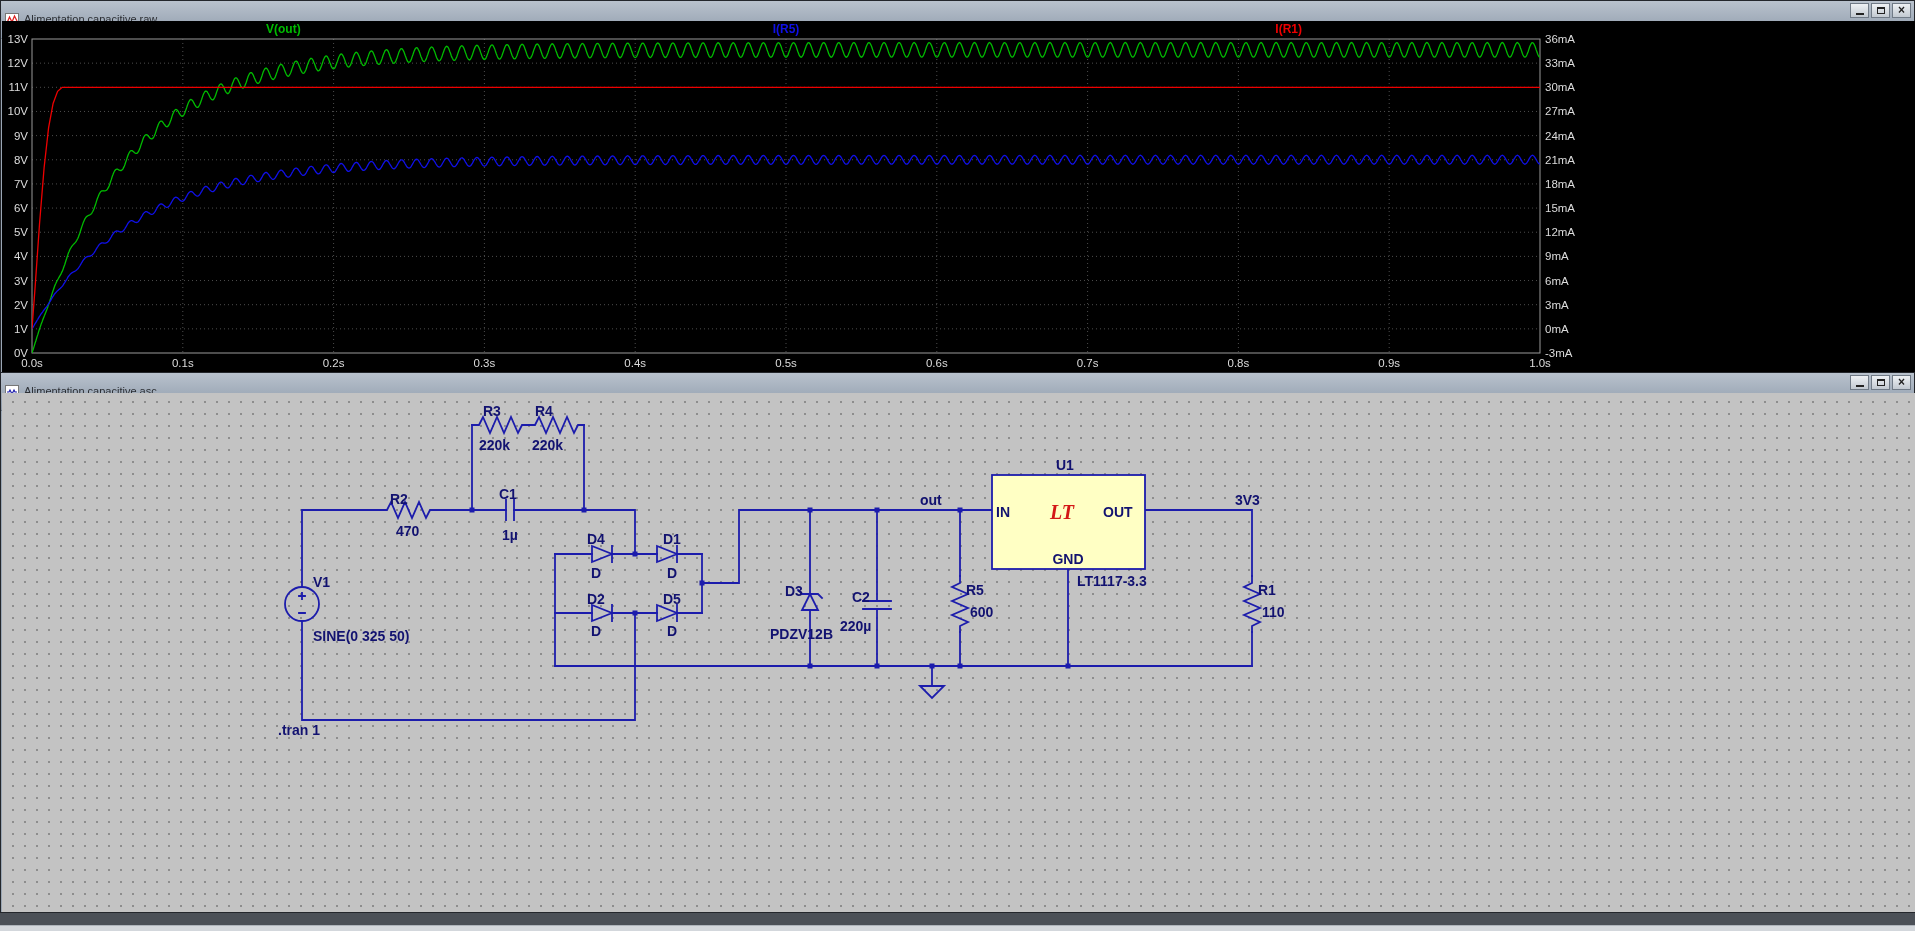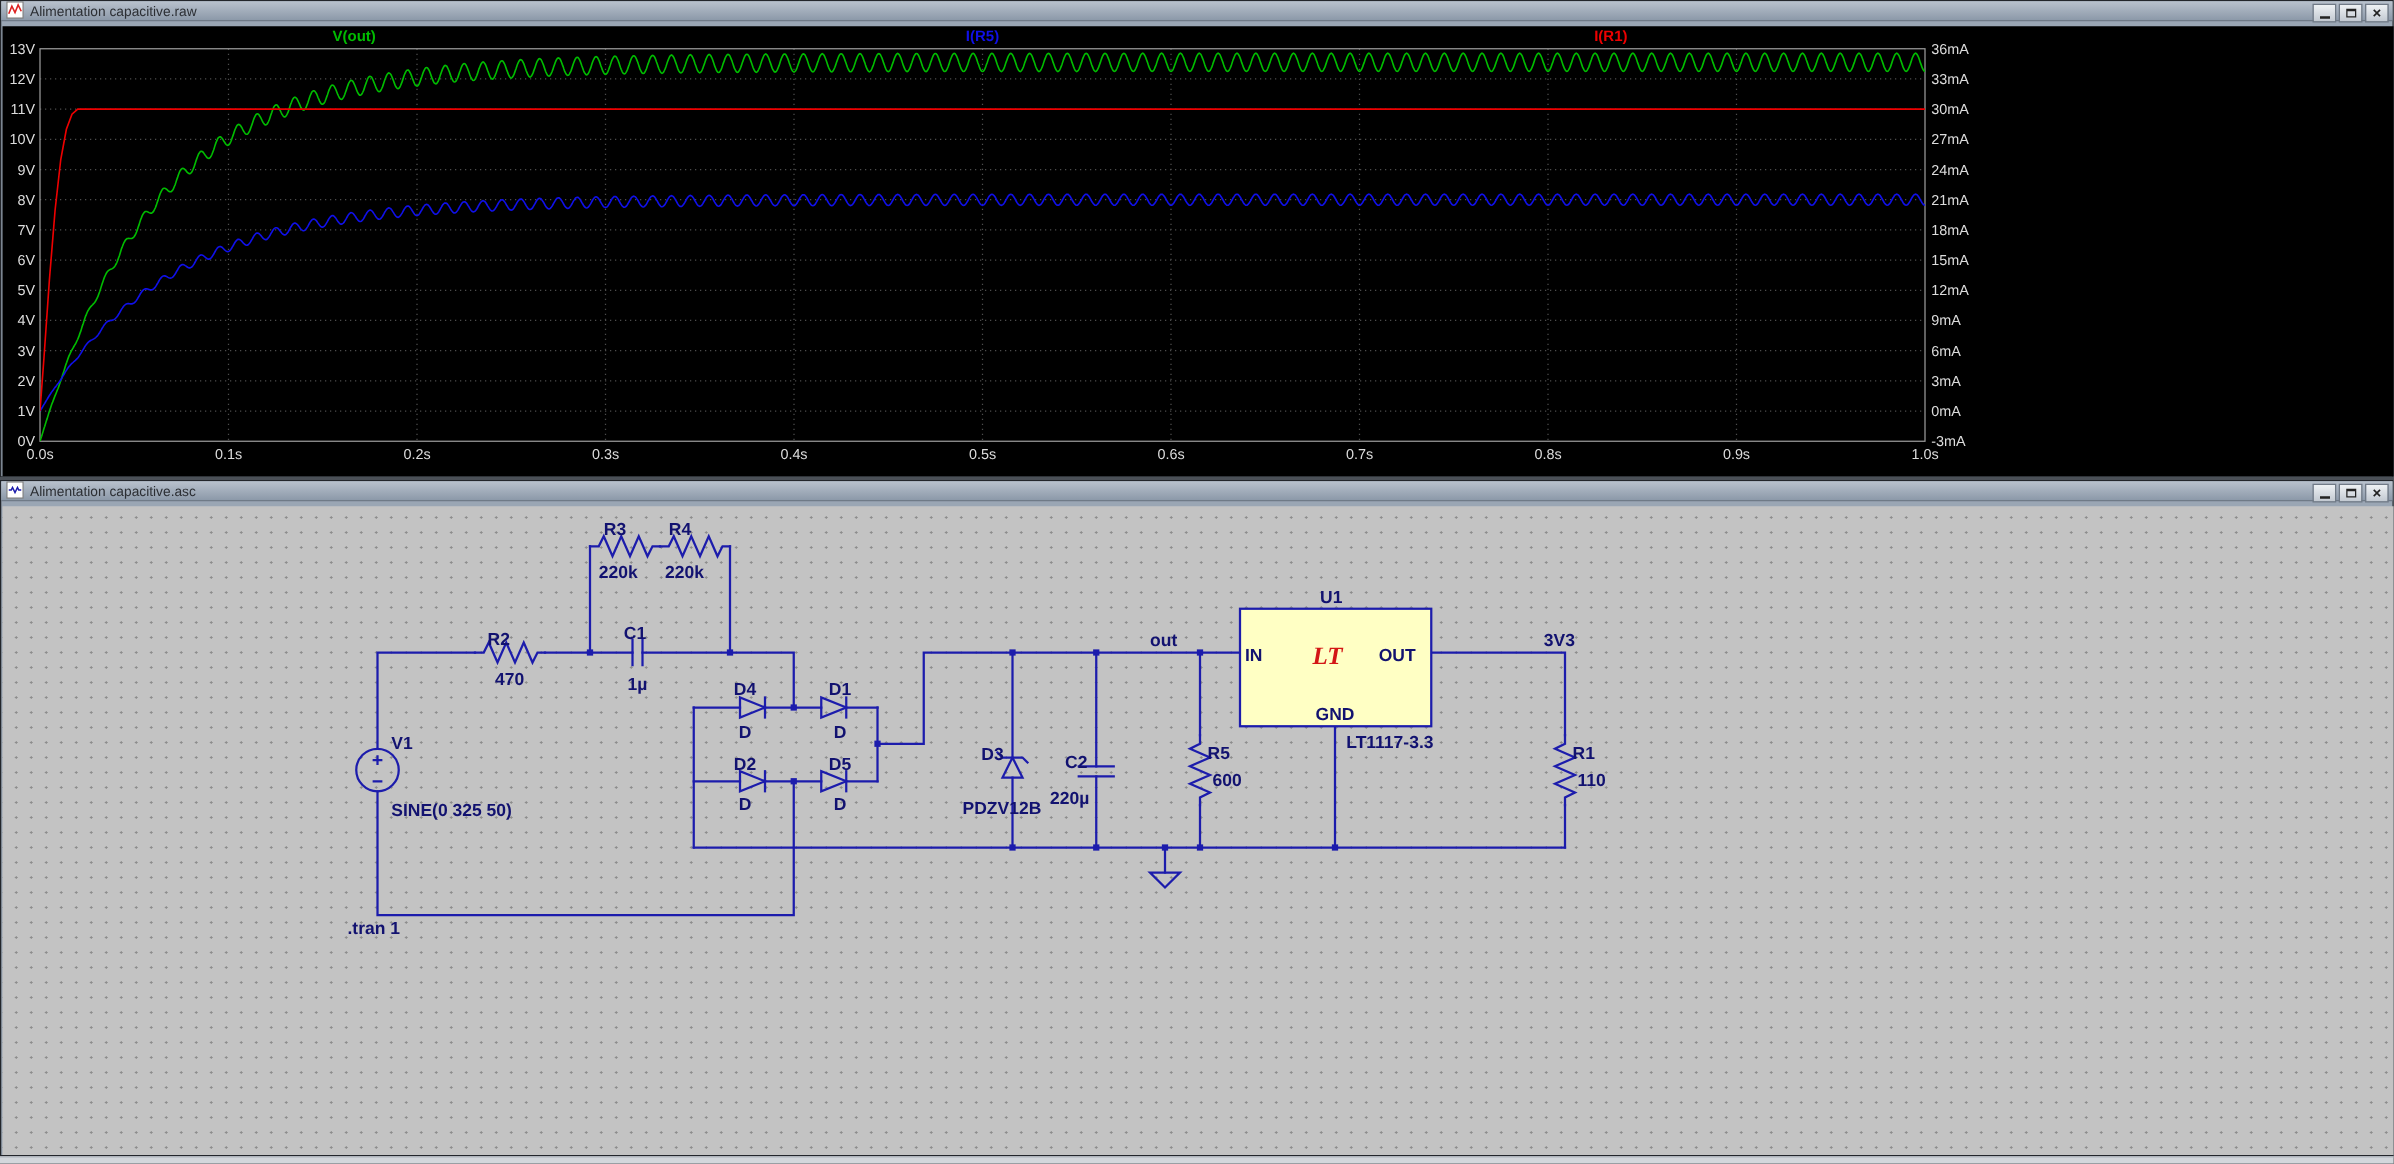--- a/index.html
+++ b/index.html
@@ -1,20 +1,20 @@
 <!DOCTYPE html>
 <html><head>
 <meta charset="utf-8">
 <style>
   *{margin:0;padding:0;box-sizing:border-box}
   html,body{width:1915px;height:931px;background:#4b5057;font-family:"Liberation Sans",sans-serif;overflow:hidden;position:relative}
   .window{position:absolute;left:0;width:1915px;border:1px solid #23262b;background:#9aa6b4}
   #plot-window{top:0;height:382px}
-  #schematic-window{top:384px;height:541px}
-  .titlebar{height:16px;background:linear-gradient(#b9c2cd,#8c99a9);display:flex;padding:0 4px;position:relative;border-bottom:1px solid #6f7a87}
+  #schematic-window{top:372px;height:541px}
+  .titlebar{height:38px;background:linear-gradient(#b9c2cd,#8c99a9);display:flex;align-items:center;padding:0 4px;position:relative;border-bottom:1px solid #6f7a87}
   .win-icon{width:14px;height:14px;margin-right:5px;flex:0 0 auto}
   .title-text{font-size:11px;color:#2b2e33;line-height:19px;white-space:nowrap}
   .win-controls{position:absolute;right:3px;top:2px;display:flex;gap:2px}
   .win-btn{width:19px;height:15px;background:linear-gradient(#eef1f4,#c2c9d1);border:1px solid #707a86;display:flex;align-items:center;justify-content:center;cursor:pointer}
   .glyph-min{width:8px;height:9px;border-bottom:2px solid #222}
   .glyph-restore{width:8px;height:7px;border:1px solid #222;border-top:2px solid #222}
   .glyph-close{font-size:12px;font-weight:bold;color:#222;line-height:11px}
   #plot-content{position:absolute;top:20px;left:1px;width:1913px;height:360px;background:#000}
   #plot-svg{width:1913px;height:360px;display:block}
   .grid-line{stroke:#4d4d4d;stroke-width:1;stroke-dasharray:1 3}

